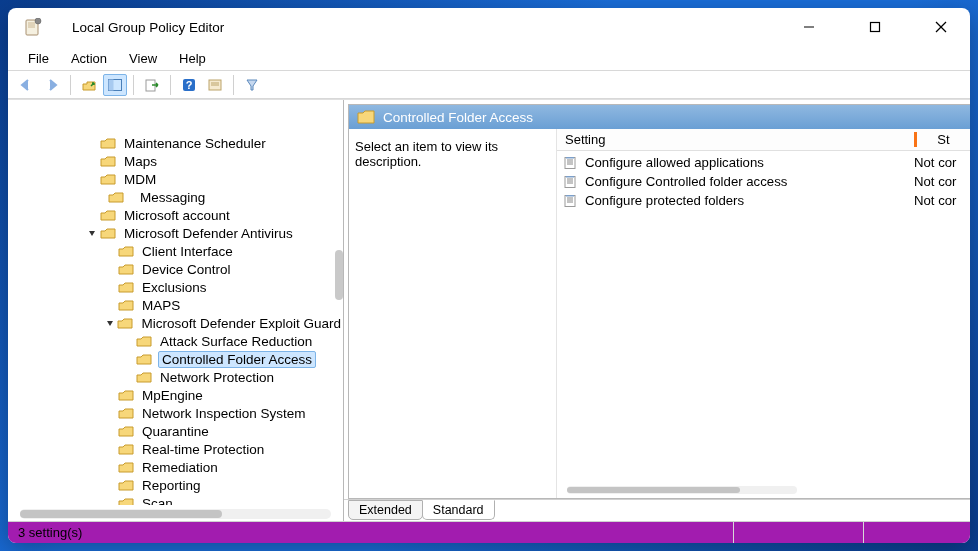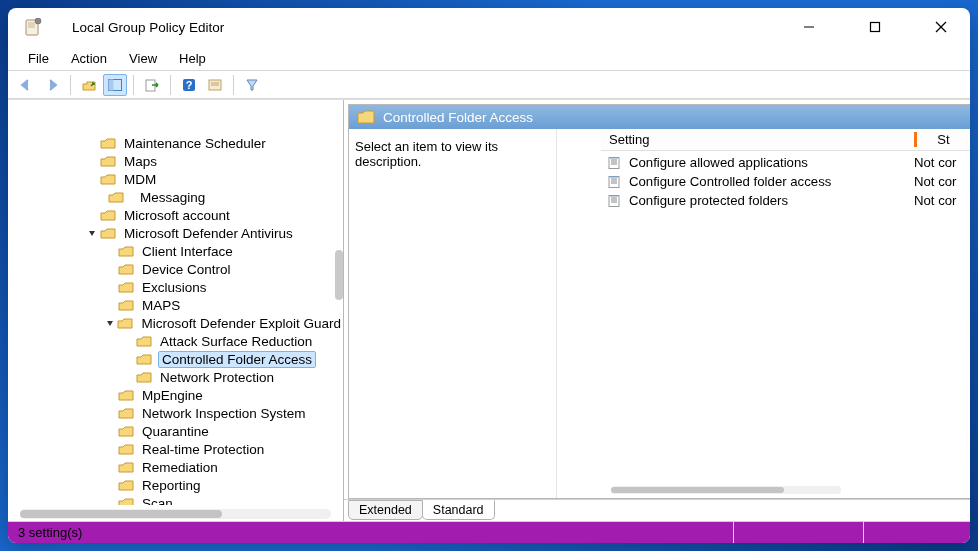--- a/index.html
+++ b/index.html
@@ -33,21 +33,21 @@
   .tree-row .chevron { width:12px; display:flex; align-items:center; justify-content:center; margin-right:2px;}
   .tree-row .folder-icon { width:16px; height:14px; margin-right:6px; flex-shrink:0;}
   .tree-row .label { padding:0 2px; }
   .tree-row .label.selected { background:#cde6ff; border:1px solid #7db4e8; border-radius:2px; padding:0 3px;}
   .detailpane { flex:1; display:flex; flex-direction:column; position:relative;}
   .detail-body { flex:1; margin:4px 0 0 4px; border:1px solid #b8b8b8; border-right:none; display:flex; flex-direction:column; overflow:hidden;}
   .detail-header { height:24px; background:linear-gradient(#8fb8e0,#6a9fd4); display:flex; align-items:center; color:#fff; padding:0 8px; gap:8px;}
   .detail-header svg { flex-shrink:0;}
   .detail-split { flex:1; display:flex; overflow:hidden;}
   .desc-col { width:208px; padding:10px 6px; font-size:13px; border-right:1px solid #e4e4e4;}
-  .settings-col { flex:1; display:flex; flex-direction:column; position:relative;margin-left:44px;}
+  .settings-col { flex:1; display:flex; flex-direction:column; position:relative;}
   .col-headers { height:22px; display:flex; align-items:center; background:#fdfdfd; border-bottom:1px solid #e0e0e0;}
   .col-headers .colh { padding:0 8px; font-size:13px; position:relative;}
   .colh.setting { flex:1; }
   .colh.state { width:56px; border-left:3px solid #f97316; text-align:center;}
   .settings-list { flex:1; padding-top:2px;}
   .setting-row { height:19px; display:flex; align-items:center; padding-left:6px;}
   .setting-row svg { flex-shrink:0; margin-right:6px;}
   .setting-row .sname { flex:1; font-size:13.2px;}
   .setting-row .sstate { width:56px; font-size:13.2px;}
   .settings-col .hscroll2 { position:absolute; left:10px; width:230px; bottom:4px; height:8px; background:#f0f0f0; border-radius:4px;}

